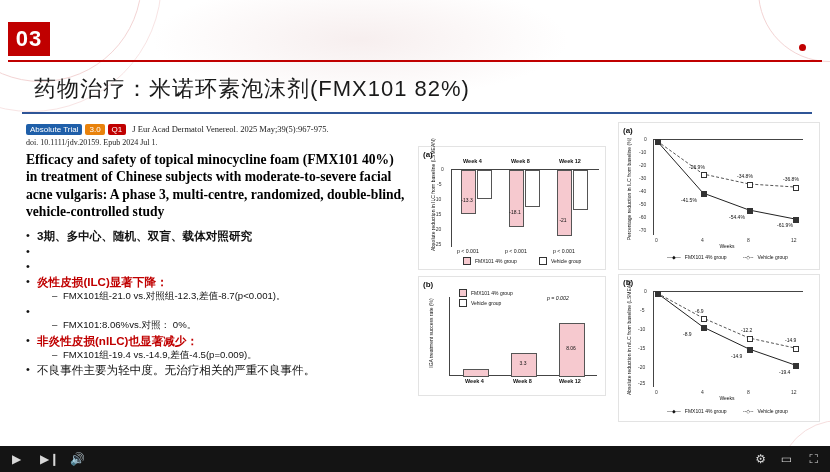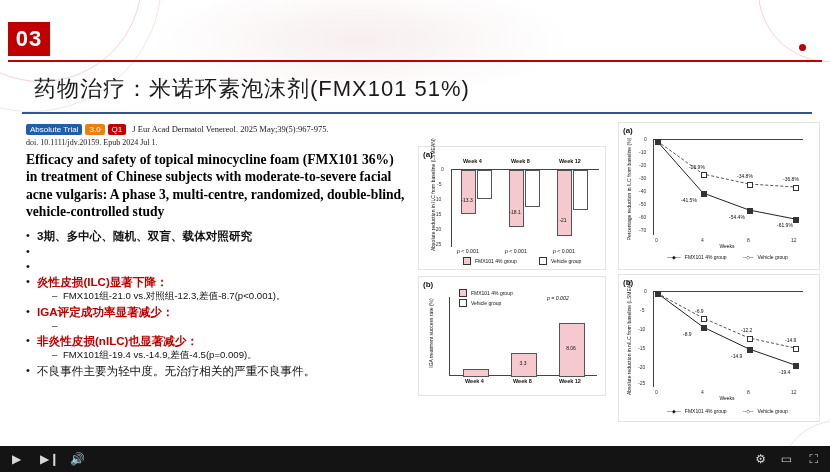--- a/index.html
+++ b/index.html
@@ -109,32 +109,32 @@
 
   <div class="corner-arc arc1"></div>
   <div class="corner-arc arc2"></div>
   <div class="corner-arc arc3"></div>
   <div class="corner-arc arc4"></div>
   <div class="watermark"></div>
   <div class="dot-red"></div>
 
   <div class="sec-num">03</div>
   <div class="hr-red"></div>
-  <div class="slide-title">药物治疗：米诺环素泡沫剂(FMX101 51%)</div>
+  <div class="slide-title">药物治疗：米诺环素泡沫剂(FMX101 82%)</div>
   <div class="hr-blue"></div>
 
   <div class="left">
     <div class="badge-row">
       <span class="b-blue">Absolute Trial</span>
       <span class="b-orange">3.0</span>
       <span class="b-red">Q1</span>
       <span class="journal">J Eur Acad Dermatol Venereol. 2025 May;39(5):967-975.</span>
     </div>
     <div class="doi">doi. 10.1111/jdv.20159. Epub 2024 Jul 1.</div>
-    <div class="art-title">Efficacy and safety of topical minocycline foam (FMX101 36%) in treatment of Chinese subjects with moderate-to-severe facial acne vulgaris: A phase 3, multi-centre, randomized, double-blind, vehicle-controlled study</div>
+    <div class="art-title">Efficacy and safety of topical minocycline foam (FMX101 40%) in treatment of Chinese subjects with moderate-to-severe facial acne vulgaris: A phase 3, multi-centre, randomized, double-blind, vehicle-controlled study</div>
 
     <div class="bullets">
       <div class="bl">
         <span class="dot">•</span>
         <span><b>3期、多中心、随机、双盲、载体对照研究</b></span>
       </div>
       <div class="bl">
         <span class="dot">•</span>
       </div>
       <div class="bl">
@@ -143,24 +143,24 @@
       <div class="bl">
         <span class="dot">•</span>
         <span class="red">炎性皮损(ILC)显著下降：</span>
       </div>
       <div class="sub">
         <span class="dash">–</span>
         <span>FMX101组-21.0 vs.对照组-12.3,差值-8.7(p&lt;0.001)。</span>
       </div>
       <div class="bl">
         <span class="dot">•</span>
-        <span class="red">IGA评定成功率显著减少：</span>
       </div>
       <div class="sub">
         <span class="dash">–</span>
+        <span>FMX101:8.06%vs.对照： 0%。</span>
       </div>
       <div class="bl">
         <span class="dot">•</span>
         <span class="red">非炎性皮损(nILC)也显著减少：</span>
       </div>
       <div class="sub">
         <span class="dash">–</span>
         <span>FMX101组-19.4 vs.-14.9,差值-4.5(p=0.009)。</span>
       </div>
       <div class="bl">

